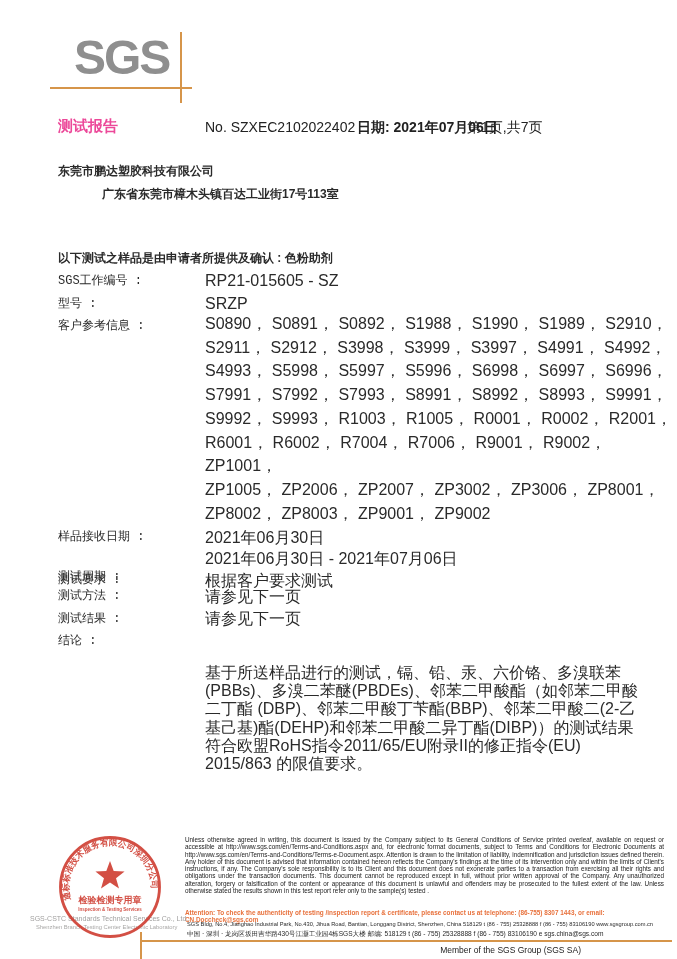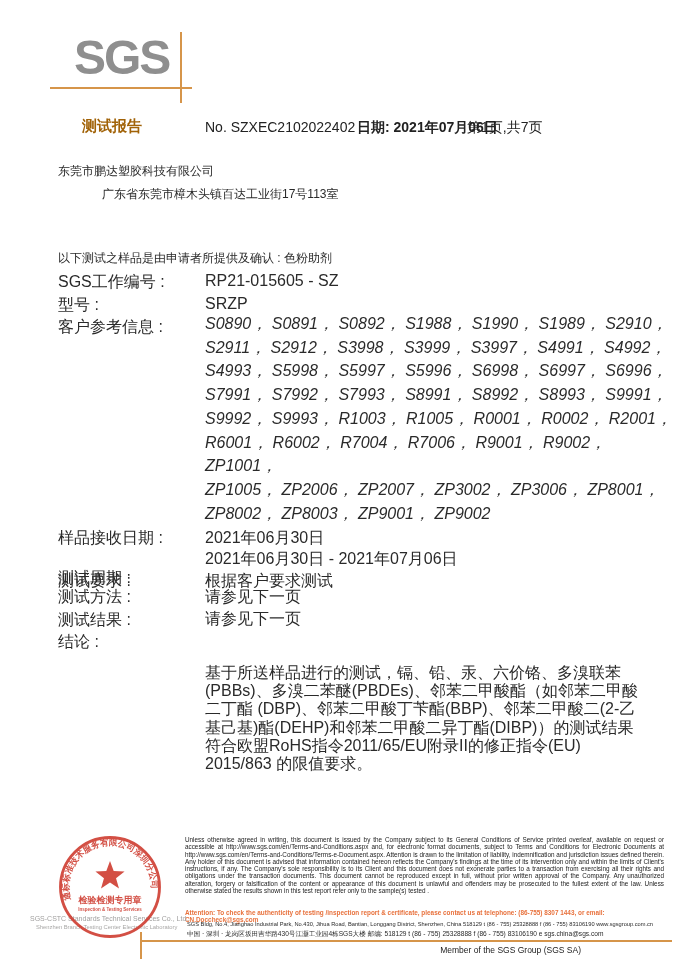--- a/index.html
+++ b/index.html
@@ -12,33 +12,33 @@
   
   .logo-text {
     position:absolute; left:66px; top:34px;
     font-size:48px; font-weight:700; letter-spacing:-2px;
     color:#8f8f8f; line-height:1;margin-left:8px;
   }
   .logo-hline { position:absolute; left:50px; top:87px; width:142px; height:2px; background:#d6954a; }
   .logo-vline { position:absolute; left:180px; top:32px; width:2px; height:71px; background:#d6954a; }
   
   .hdr { position:absolute; top:119px; font-size:14px; color:#222; }
-  .hdr-title { left:58px; font-size:15px; font-weight:bold; color:#a16207; top:117px;margin-left:24px; }
+  .hdr-title { left:58px; font-size:15px; font-weight:bold; color:#ec4899; top:117px; }
   .hdr-no { left:205px; }
   .hdr-date { left:357px;font-weight:bold; }
   .hdr-page { left:467px; }
   
-  .line { position:absolute; font-size:12px; color:#2a2a2a; }
+  .line { position:absolute; font-size:12px; color:#2a2a2a;font-weight:bold; }
   .company { left:58px; top:163px; }
   .addr { left:58px; top:186px;margin-left:44px; }
   .statement { left:58px; top:250px; }
   
-  .flabel { position:absolute; left:58px; font-size:16px; color:#2a2a2a; }
+  .flabel { position:absolute; left:58px; font-size:12px; color:#2a2a2a;font-family:Liberation Mono, monospace; }
   .fvalue { position:absolute; left:205px; font-size:16px; color:#2a2a2a; }
-  .codes { line-height:23.7px;font-style:italic; }
+  .codes { line-height:23.7px; }
   .conclusion { width:444px; line-height:18.2px; text-align:left;margin-top:32px; }
   
   .legal {
     position:absolute; left:185px; top:836px; width:479px;
     font-size:6.35px; line-height:7.25px; color:#1c1c1c; text-align:justify;
   }
   .attention {
     position:absolute; left:185px; top:909px; width:479px;
     font-size:6.4px; line-height:7.1px; font-weight:bold; color:#e8713c;
   }

